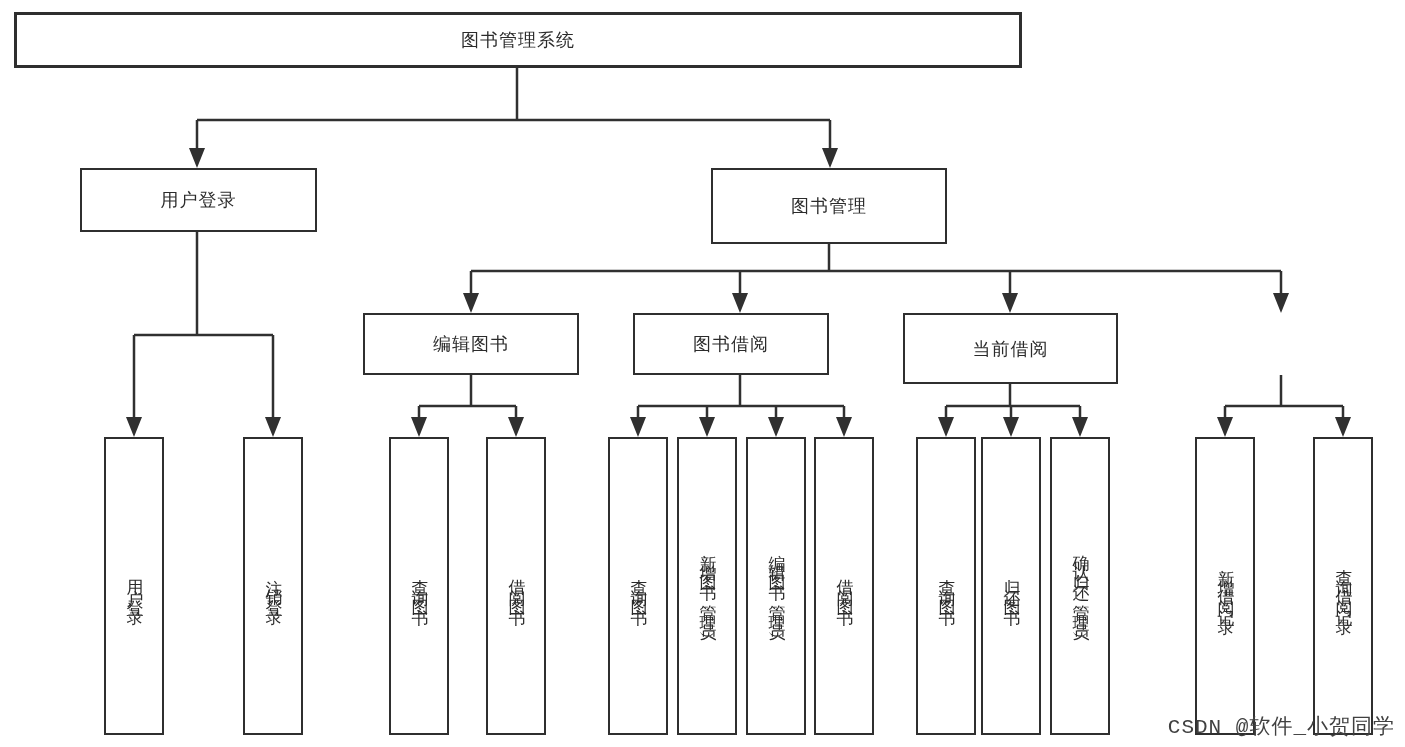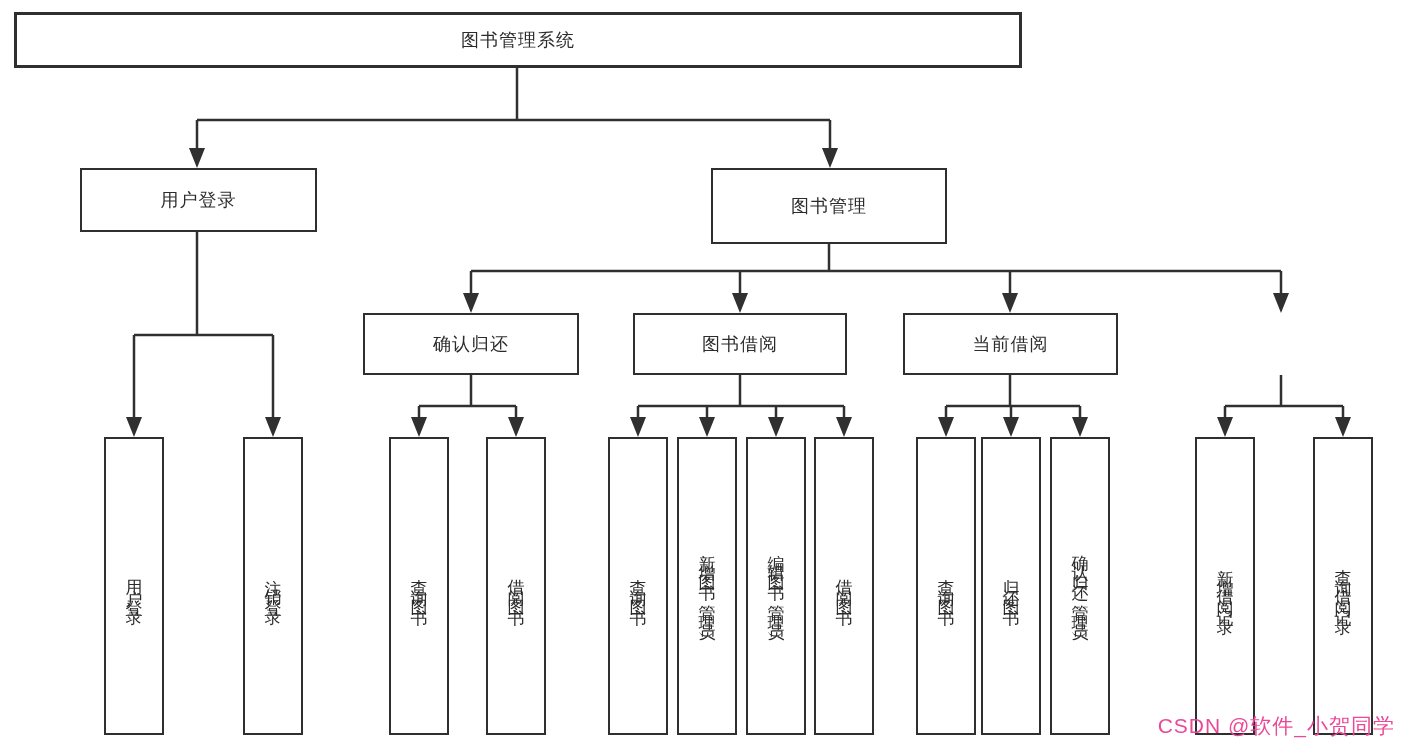--- a/index.html
+++ b/index.html
@@ -2,21 +2,21 @@
 <html><head>
 <meta charset="utf-8">
 <style>
   html, body { margin: 0; padding: 0; background: #ffffff; }
   #canvas {
     position: relative;
     width: 1405px;
     height: 747px;
     background: #ffffff;
     overflow: hidden;
-    font-family: Liberation Sans, sans-serif;
+    font-family: Liberation Mono, monospace;
     color: #2b2b2b;
   }
   #connectors {
     position: absolute;
     left: 0; top: 0;
     width: 1405px; height: 747px;
     z-index: 1;
   }
   .node {
     position: absolute;
@@ -48,21 +48,21 @@
     top: 437px;
     width: 60px;
     height: 298px;
   }
   #watermark {
     position: absolute;
     right: 10px;
     top: 712px;
     font-size: 21px;
     letter-spacing: 1px;
-    color: #ec4899;
+    color: #404040;
     z-index: 3;
     white-space: nowrap;
   }
 </style>
 </head>
 <body>
 
 <div id="canvas">
 
   <svg id="connectors" viewBox="0 0 1405 747" xmlns="http://www.w3.org/2000/svg">
@@ -96,23 +96,23 @@
       <polygon points="1217,417 1233,417 1225,437"></polygon>
       <polygon points="1335,417 1351,417 1343,437"></polygon>
     </g>
   </svg>
 
   <div class="node root" style="left:14px; top:12px; width:1008px; height:56px;">图书管理系统</div>
 
   <div class="node" style="left:80px; top:168px; width:237px; height:64px;">用户登录</div>
   <div class="node" style="left:711px; top:168px; width:236px; height:76px;">图书管理</div>
 
-  <div class="node" style="left:363px; top:313px; width:216px; height:62px;">确认归还</div>
-  <div class="node" style="left:633px; top:313px; width:214px; height:62px;">图书借阅</div>
-  <div class="node" style="left:903px; top:313px; width:215px; height:62px;">当前借阅</div>
+  <div class="node" style="left:363px; top:313px; width:216px; height:62px;">编辑图书</div>
+  <div class="node" style="left:633px; top:313px; width:196px; height:62px;">图书借阅</div>
+  <div class="node" style="left:903px; top:313px; width:215px; height:71px;">当前借阅</div>
 
   <div class="leaf" style="left:104px;">用户登录</div>
   <div class="leaf" style="left:243px;">注销登录</div>
 
   <div class="leaf" style="left:389px;">查询图书</div>
   <div class="leaf" style="left:486px;">借阅图书</div>
 
   <div class="leaf" style="left:608px;">查询图书</div>
   <div class="leaf" style="left:677px;">新增图书（管理员）</div>
   <div class="leaf" style="left:746px;">编辑图书（管理员）</div>

